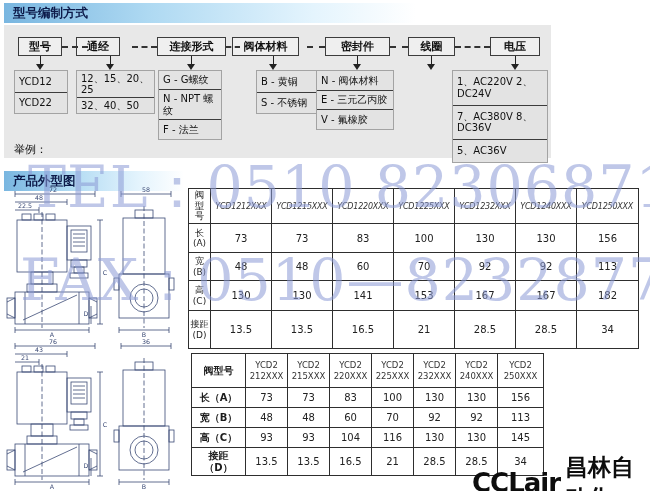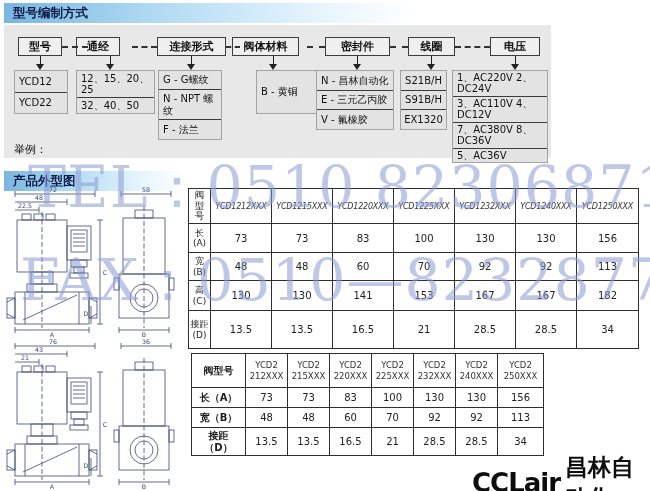--- a/index.html
+++ b/index.html
@@ -117,34 +117,29 @@
     <div class="orow">12、15、20、25</div>
     <div class="orow">32、40、50</div>
   </div>
   <div class="obox" style="left:158px;width:64px;height:70px;">
     <div class="orow" style="flex:0 0 19px;">G - G螺纹</div>
     <div class="orow" style="flex:0 0 30px;">N - NPT 螺纹</div>
     <div class="orow">F -  法兰</div>
   </div>
   <div class="obox" style="left:256px;width:70px;height:44px;">
     <div class="orow">B - 黄铜</div>
+    <div class="orow">S - 不锈钢</div>
   </div>
   <div class="obox" style="left:316px;width:78px;height:60px;">
-    <div class="orow">N - 昌林自动化</div>
+    <div class="orow">N - 阀体材料</div>
     <div class="orow">E - 三元乙丙胶</div>
     <div class="orow">V - 氟橡胶</div>
   </div>
-  <div class="obox" style="left:400px;width:47px;height:60px;">
-    <div class="orow" style="justify-content:center;">S21B/H</div>
-    <div class="orow" style="justify-content:center;">S91B/H</div>
-    <div class="orow" style="justify-content:center;">EX1320</div>
-  </div>
   <div class="obox" style="left:452px;width:96px;height:93px;">
     <div class="orow">1、AC220V 2、DC24V</div>
-    <div class="orow">3、AC110V 4、DC12V</div>
     <div class="orow">7、AC380V 8、DC36V</div>
     <div class="orow">5、AC36V</div>
   </div>
 
   <div class="example">
     <span>举例：</span>
   </div>
 
   <div class="secbar secbar2">
     <span>产品外型图</span>
@@ -343,20 +338,30 @@
     <tr class="rh2">
       <th class="rowlab">宽（B）</th>
       <td class="val">48</td>
       <td class="val">48</td>
       <td class="val">60</td>
       <td class="val">70</td>
       <td class="val">92</td>
       <td class="val">92</td>
       <td class="val">113</td>
     </tr>
+    <tr class="rh3">
+      <th class="rowlab">高（C）</th>
+      <td class="val">93</td>
+      <td class="val">93</td>
+      <td class="val">104</td>
+      <td class="val">116</td>
+      <td class="val">130</td>
+      <td class="val">130</td>
+      <td class="val">145</td>
+    </tr>
     <tr class="rh4">
       <th class="rowlab"><span>接距</span><span class="sub">（D）</span></th>
       <td class="val">13.5</td>
       <td class="val">13.5</td>
       <td class="val">16.5</td>
       <td class="val">21</td>
       <td class="val">28.5</td>
       <td class="val">28.5</td>
       <td class="val">34</td>
     </tr>

